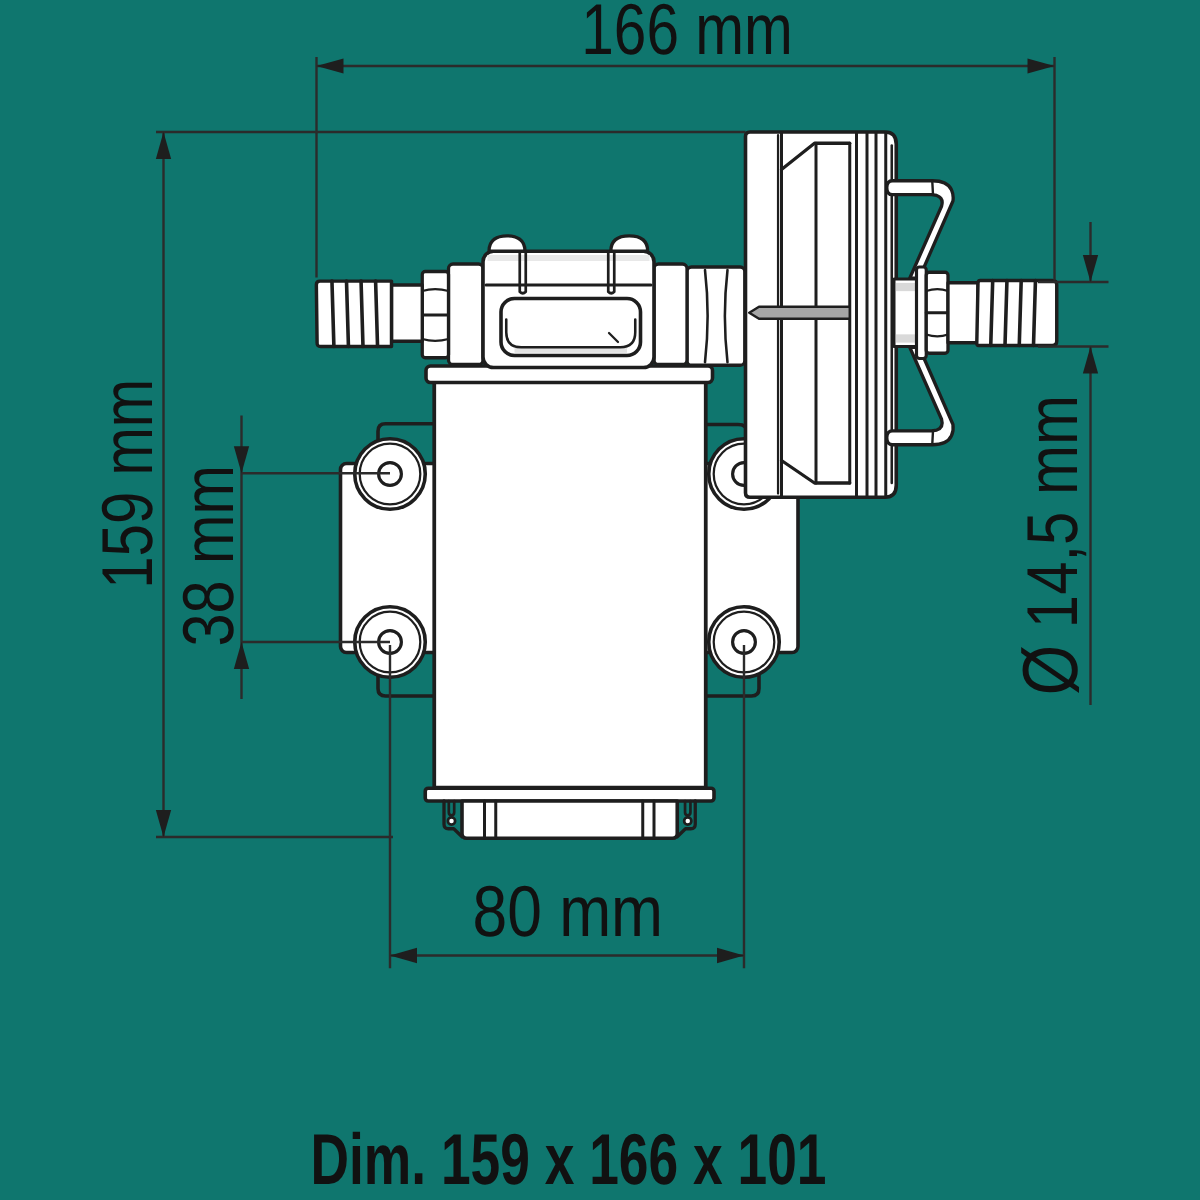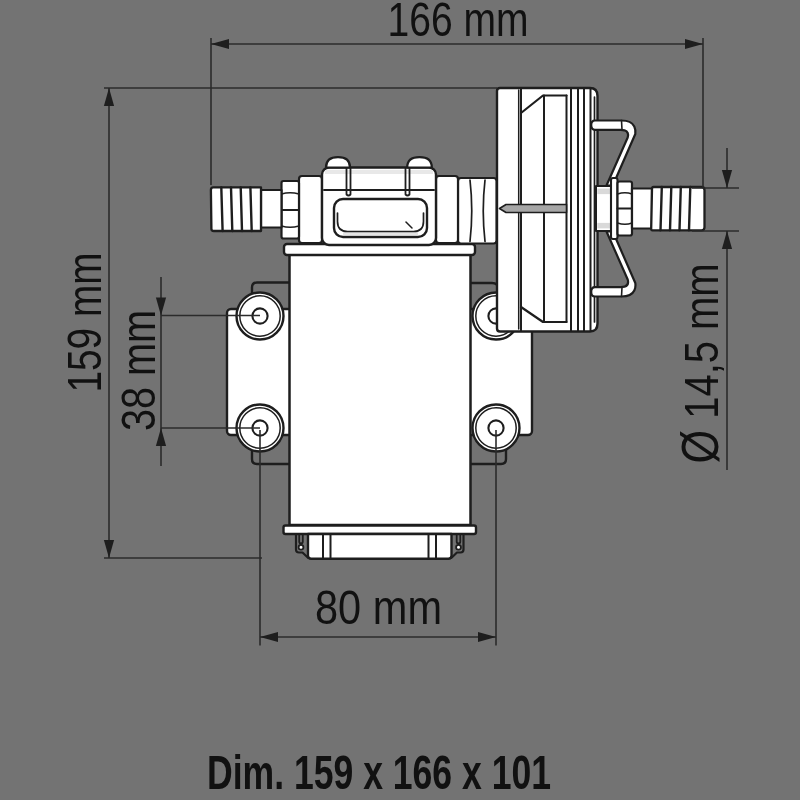--- a/index.html
+++ b/index.html
@@ -1,16 +1,16 @@
 <!DOCTYPE html>
 <html><head>
 <meta charset="utf-8">
 <style>
 html,body{margin:0;padding:0;background:#ffffff;}
-#page{width:800px;height:800px;position:relative;background:#737373;font-family:"Liberation Sans",sans-serif;}
+#page{width:800px;height:800px;position:relative;background:#0f766e;font-family:"Liberation Sans",sans-serif;}
 svg{position:absolute;left:0;top:0;}
 </style>
 </head>
 <body>
 <div id="page">
 <svg width="800" height="800" viewBox="0 0 800 800">
 <defs></defs>
 <g id="parts" fill="#ffffff" stroke="#1e1e1e" stroke-width="2.4" stroke-linejoin="round" stroke-linecap="round">
 
   <rect x="227" y="309" width="75" height="126" rx="4"></rect>

